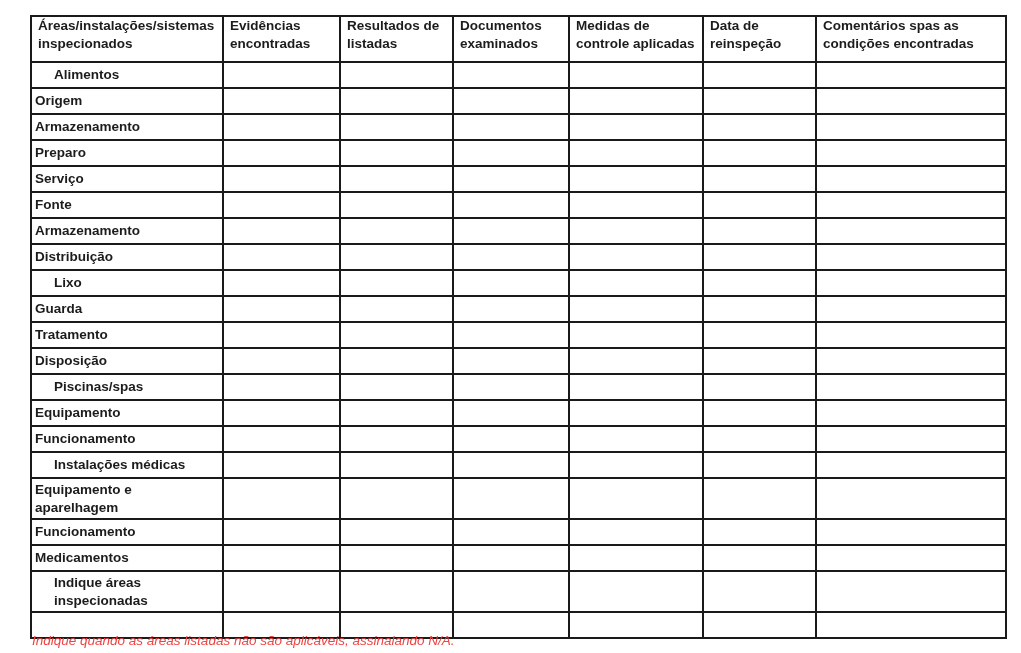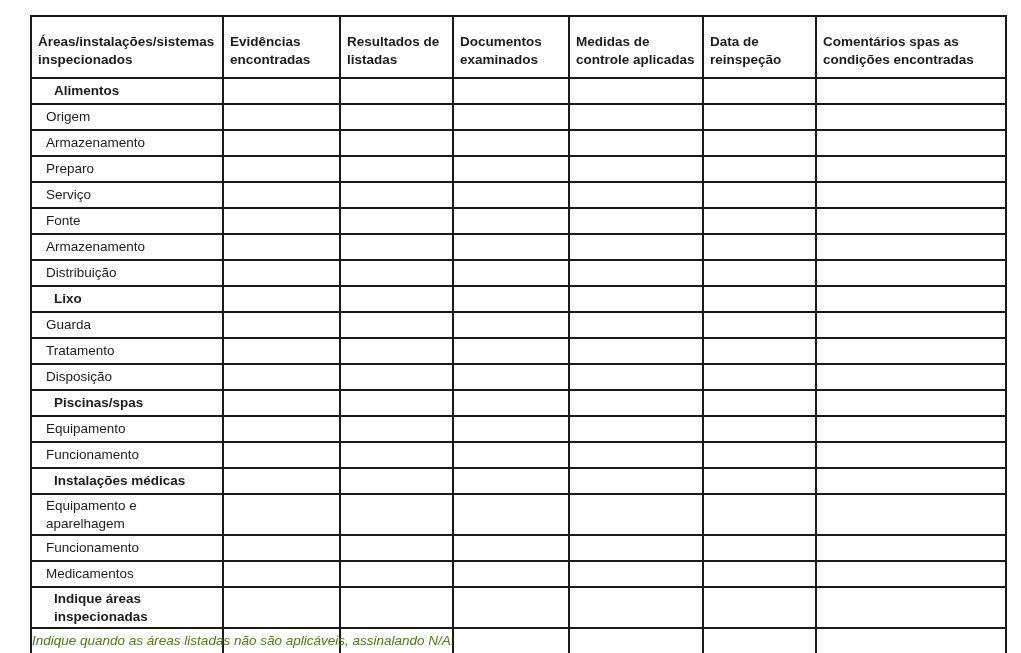--- a/index.html
+++ b/index.html
@@ -33,46 +33,46 @@
     line-height: 1.3;
     overflow: hidden;
     white-space: normal;
     text-align: left;
     color: #1c1c1c;
   }
   table.inspection thead th {
     font-weight: bold;
     vertical-align: top;
     height: 42px;
-    padding-top: 16px;
+    padding-top: 0;
   }
   table.inspection tbody tr {
     height: 26px;
   }
   table.inspection tbody td {
     vertical-align: middle;
   }
   tr.category td.label-cell {
     font-weight: bold;
     padding-left: 22px;
   }
   tr.sub td.label-cell {
-    font-weight: normal;
-    padding-left: 14px;
+    font-weight: bold;
+    padding-left: 3px;
   }
   tr.empty td.label-cell {
     font-weight: normal;
   }
   .footnote {
     position: absolute;
     left: 32px;
     top: 633px;
     font-size: 13.5px;
     font-style: italic;
-    color: #4d7c0f;
+    color: #ef4444;
   }
 </style>
 </head>
 <body>
 
 <div class="page">
 
   <table class="inspection">
     <colgroup>
       <col style="width:192px">

